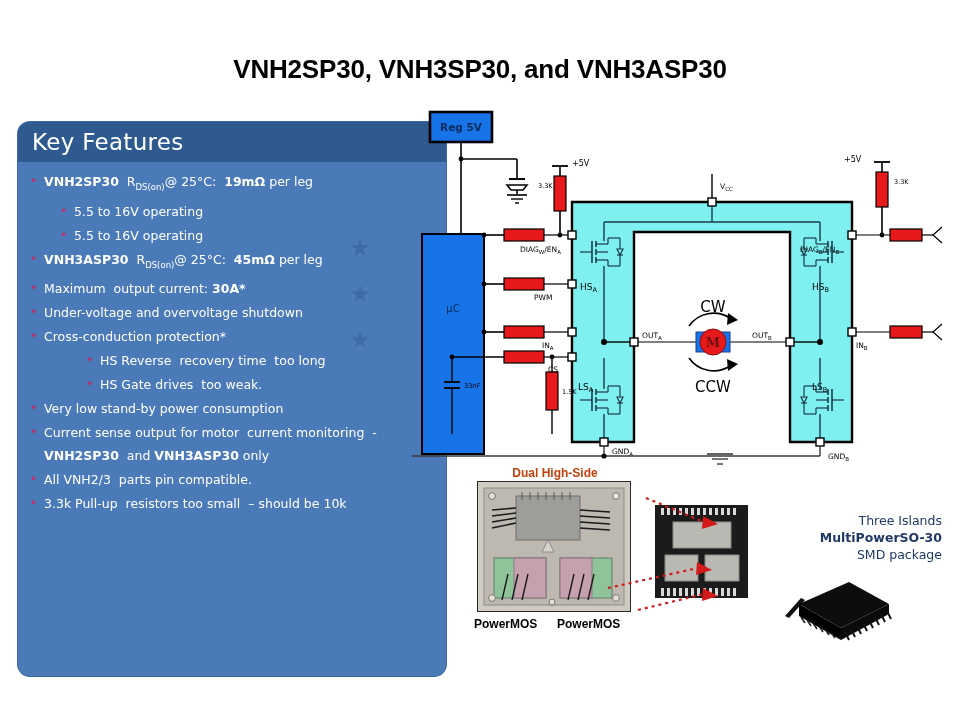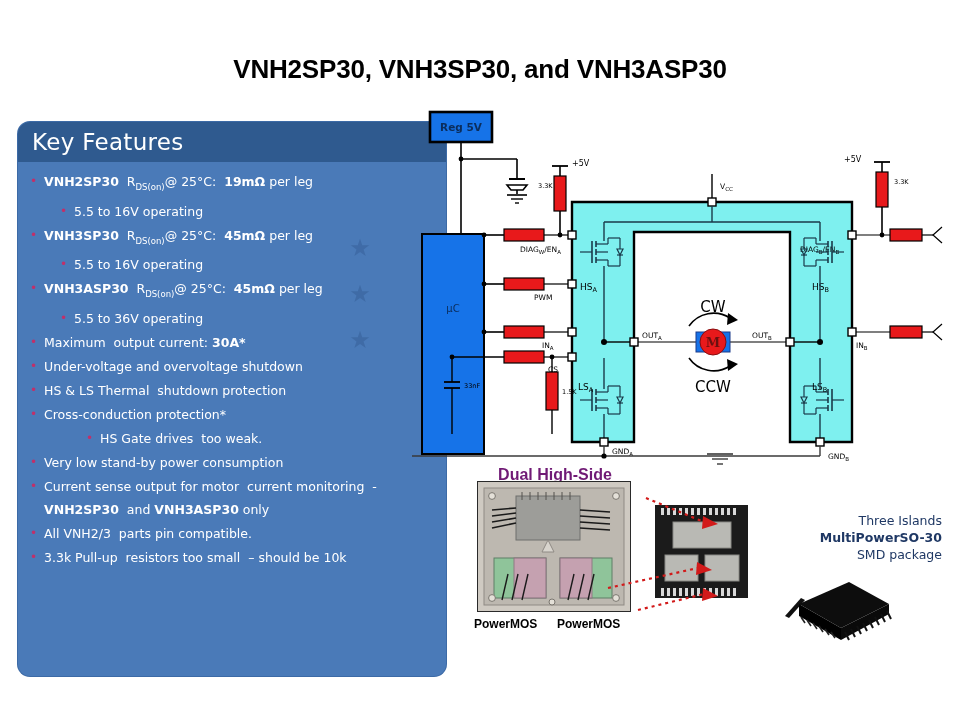--- a/index.html
+++ b/index.html
@@ -82,21 +82,21 @@
     pointer-events:none;
   }
   
   .diagram{
     position:absolute;left:412px;top:104px;width:536px;height:360px;
   }
   .diagram svg{display:block;}
   
   .dual-hs-label{
     position:absolute;left:470px;top:466px;width:170px;text-align:center;
-    font-family:"Liberation Sans", sans-serif;font-weight:bold;font-size:16px;color:#701a75;
+    font-family:"Liberation Sans", sans-serif;font-weight:bold;font-size:12px;color:#c2410c;
   }
   .die-photo{
     position:absolute;left:477px;top:481px;width:152px;height:129px;
     border:1px solid #2a2a2a;
     background:#d6d2cc;
     overflow:hidden;
   }
   .pkg-photo{
     position:absolute;left:655px;top:505px;width:93px;height:93px;
     background:#171717;
@@ -127,28 +127,26 @@
 <div class="slide-title">VNH2SP30, VNH3SP30, and VNH3ASP30</div>
 
 <div class="kf-panel">
   <div class="kf-header">
     <span class="kf-header-text">Key Features</span>
   </div>
   <div class="kf-body">
     <ul class="bul" id="feature-list">
         <li class="bullet"><b>VNH2SP30</b>&nbsp; R<span class="sub">DS(on)</span>@ 25°C:&nbsp; <b>19mΩ</b> per leg</li>
         <li class="bullet lvl2">5.5 to 16V operating</li>
-        <li class="bullet"><b>VNH3SP30</b>&nbsp; R<span class="sub">DS(on)</span>@ 25°C:&nbsp; <b>45mΩ</b> per leg</li>
         <li class="bullet lvl2">5.5 to 16V operating</li>
         <li class="bullet"><b>VNH3ASP30</b>&nbsp; R<span class="sub">DS(on)</span>@ 25°C:&nbsp; <b>45mΩ</b> per leg</li>
-        <li class="bullet lvl2">5.5 to 36V operating</li>
         <li class="bullet">Maximum&nbsp; output current: <b>30A*</b></li>
         <li class="bullet">Under-voltage and overvoltage shutdown</li>
-        <li class="bullet">HS &amp; LS Thermal&nbsp; shutdown protection</li>
         <li class="bullet">Cross-conduction protection*</li>
+        <li class="bullet lvl3">HS Reverse&nbsp; recovery time&nbsp; too long</li>
         <li class="bullet lvl3">HS Gate drives&nbsp; too weak.</li>
         <li class="bullet">Very low stand-by power consumption</li>
         <li class="bullet">Current sense output for motor&nbsp; current monitoring&nbsp; - <b>VNH2SP30</b>&nbsp; and <b>VNH3ASP30</b> only</li>
         <li class="bullet">All VNH2/3&nbsp; parts pin compatible.</li>
         <li class="bullet">3.3k Pull-up&nbsp; resistors too small&nbsp; – should be 10k</li>
       </ul>
     <div id="star-layer">
         <div class="star" style="left: 330px; top: 74px;">★</div>
         <div class="star" style="left: 330px; top: 120px;">★</div>
         <div class="star" style="left: 330px; top: 166px;">★</div>

